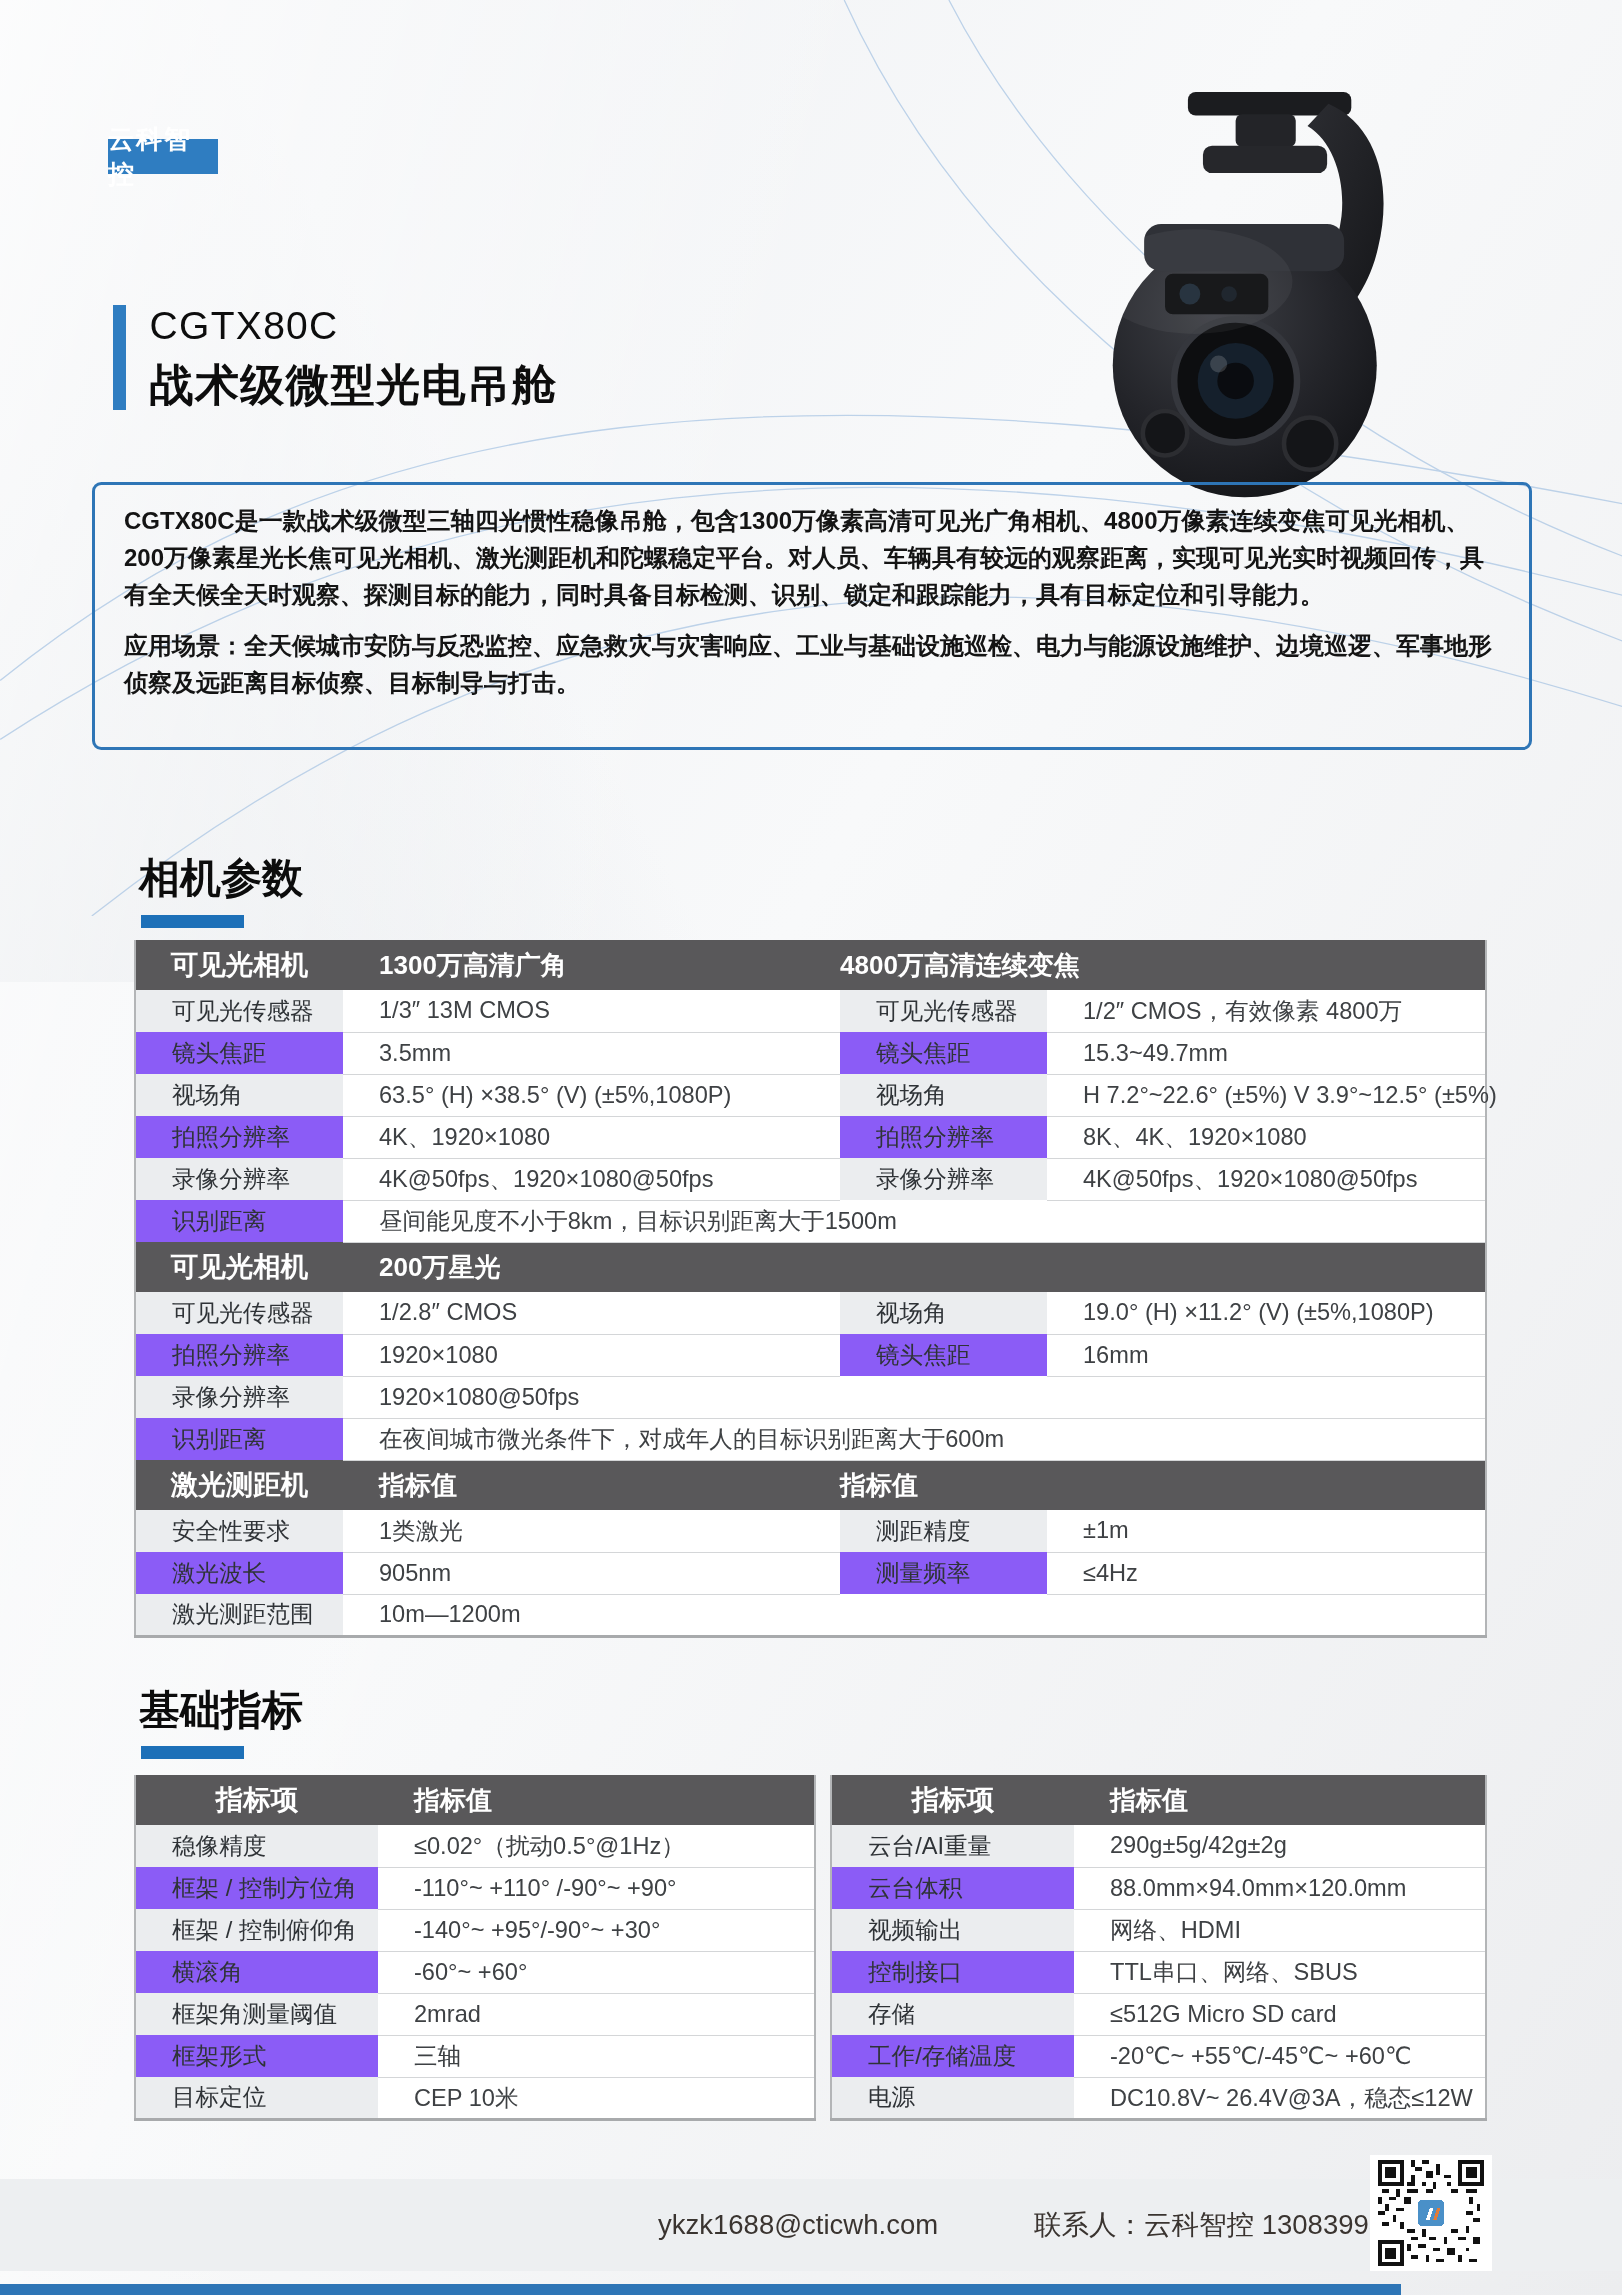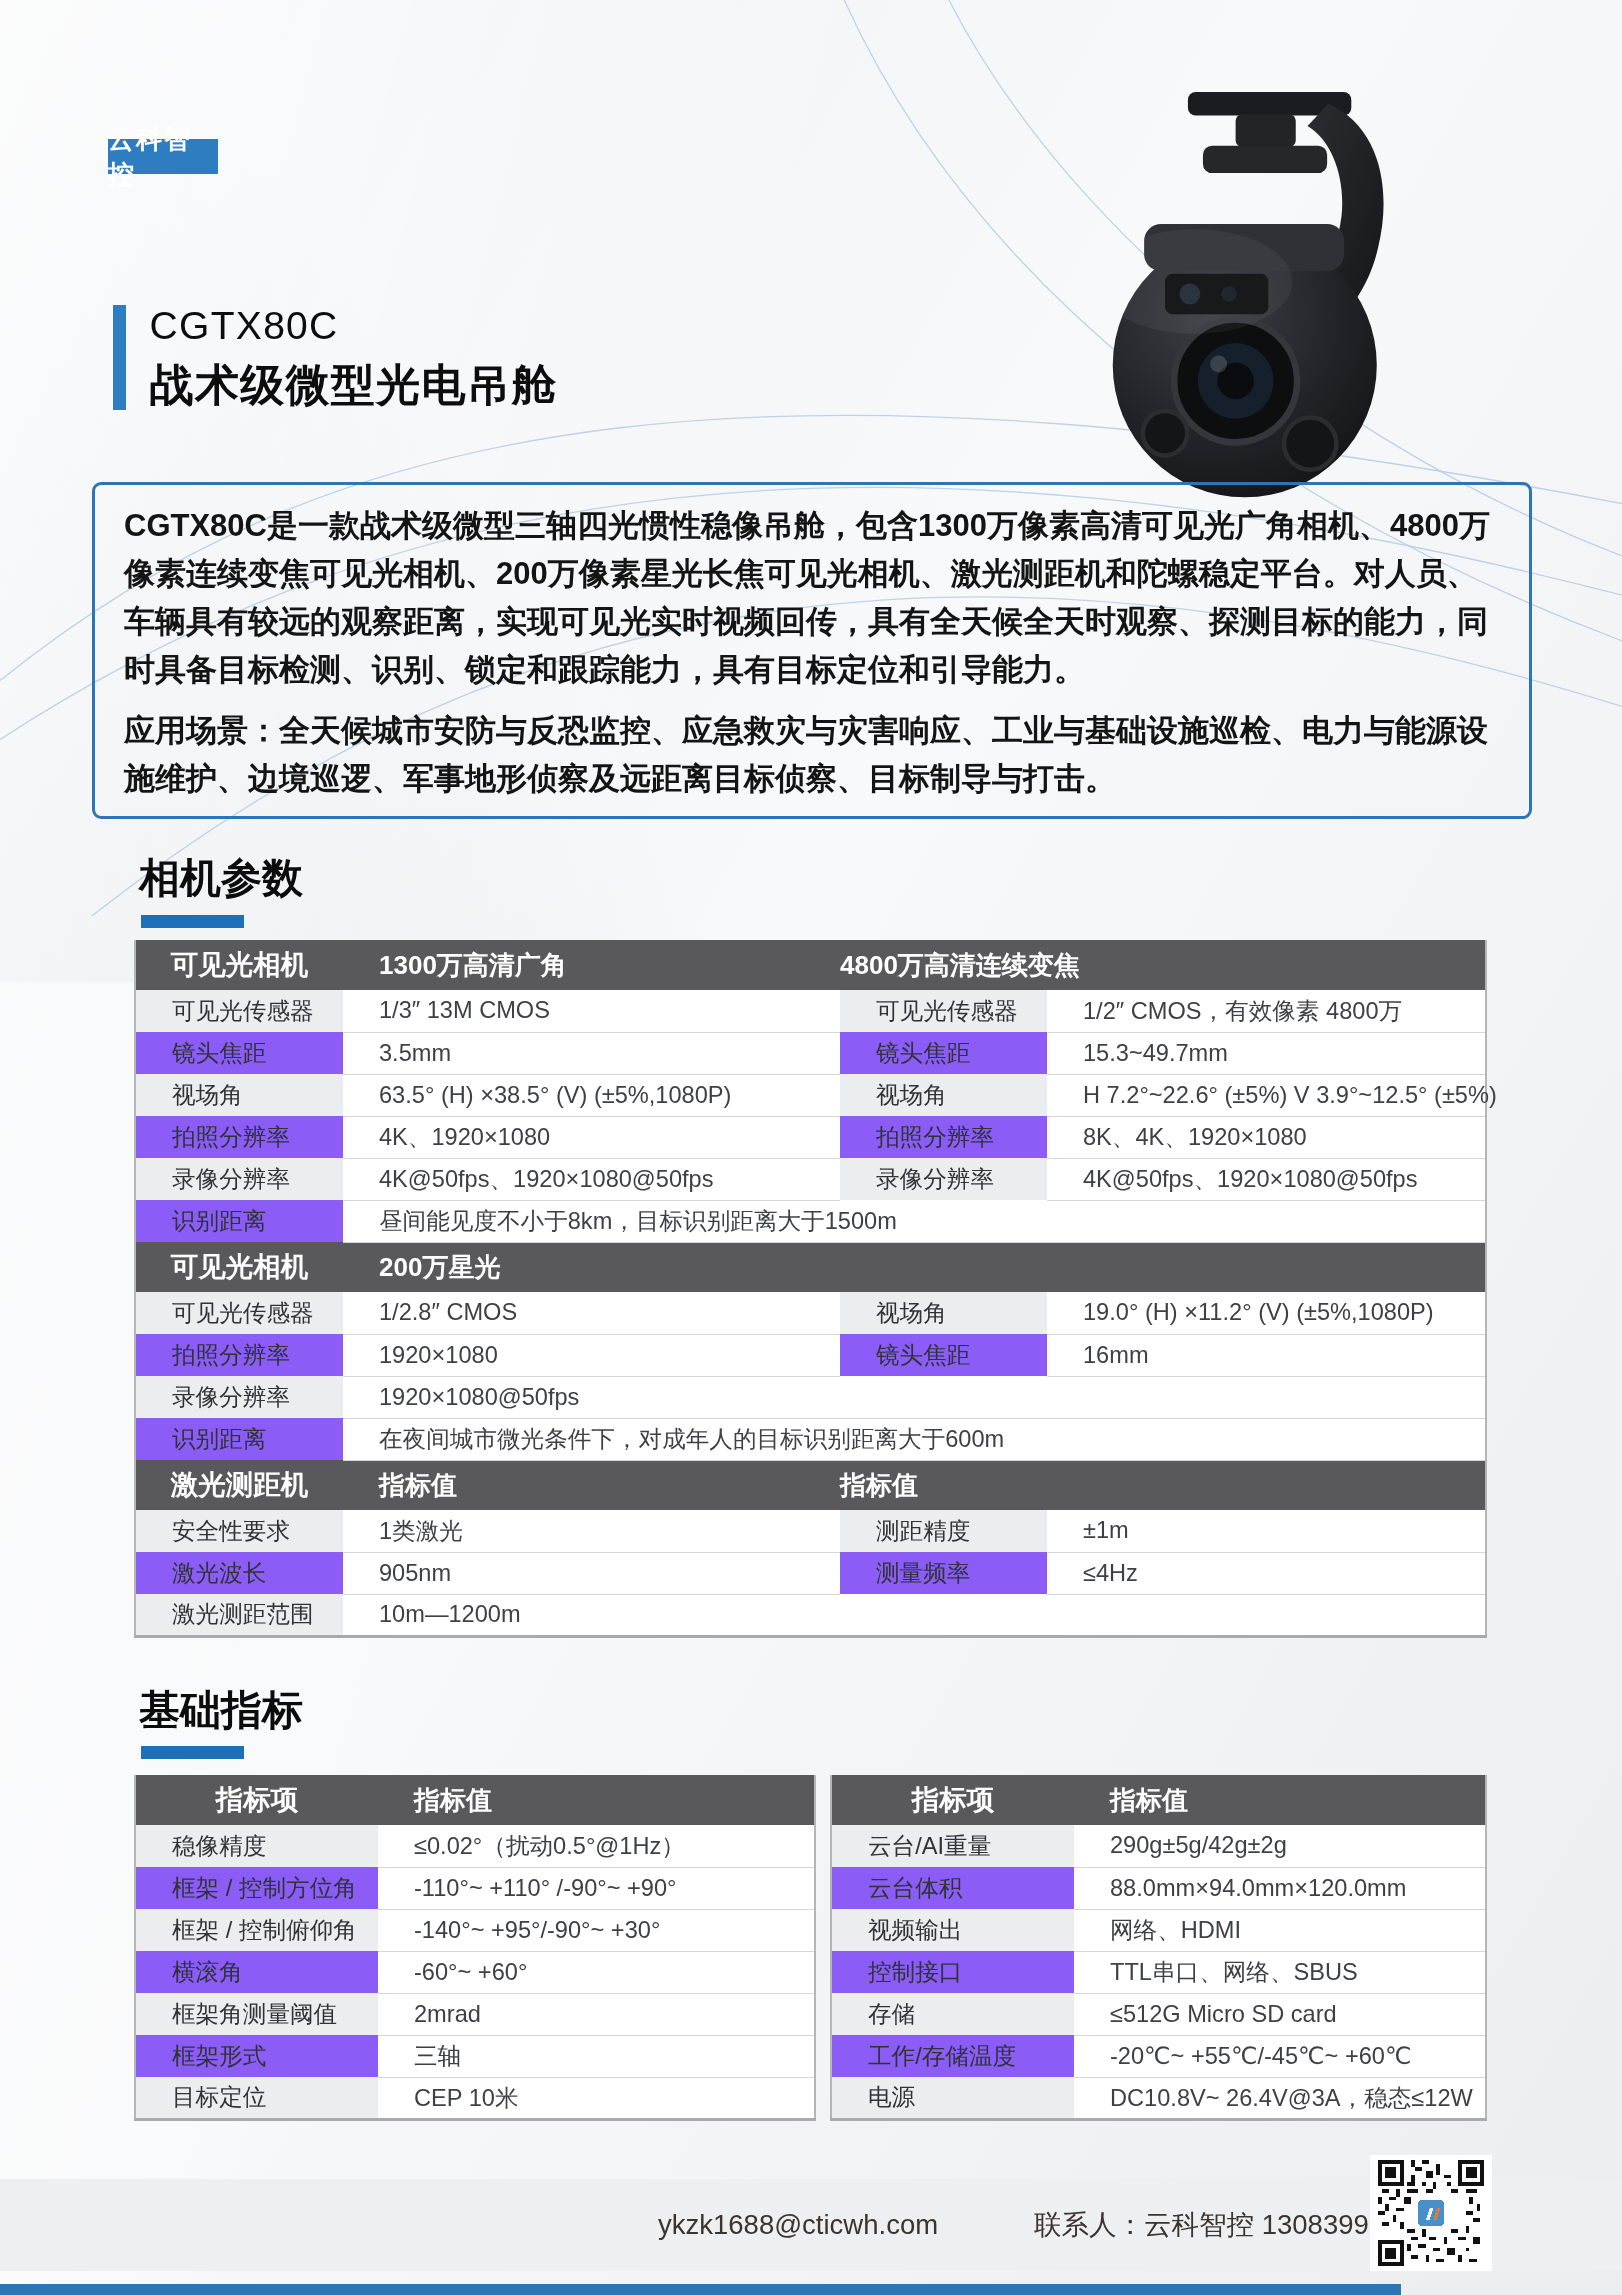--- a/index.html
+++ b/index.html
@@ -16,23 +16,23 @@
         color:#fff;font-size:26px;font-weight:700;letter-spacing:2px;
         display:flex;align-items:center;justify-content:center;}
 
   .title-block{position:absolute;left:113px;top:305px;display:flex;gap:23.6px;}
   .title-bar{width:13px;height:105px;background:#2f7dc1;}
   .model{font-size:39px;font-weight:400;letter-spacing:1.3px;line-height:1.1;color:#0d0d0d;}
   .subtitle{font-size:44px;font-weight:700;letter-spacing:1.3px;margin-top:7.9px;color:#0d0d0d;}
 
   .product{position:absolute;left:1067px;top:85px;width:366px;height:452px;}
 
-  .intro{position:absolute;left:92px;top:482px;width:1440px;height:337px;box-sizing:border-box;
+  .intro{position:absolute;left:92px;top:482px;width:1440px;height:268px;box-sizing:border-box;
         border:3.3px solid #2e75b6;border-radius:9.2px;padding:17px 29px;overflow:hidden;
-        font-size:31px;line-height:1.55;font-weight:600;color:#141414;}
+        font-size:24px;line-height:1.55;font-weight:600;color:#141414;}
   .intro p{margin:0;}
   .intro p + p{margin-top:13px;}
 
   .section-title{position:absolute;font-size:41px;font-weight:700;color:#0c0c0c;}
   .rule{position:absolute;width:103px;height:13px;background:#1d70b8;}
 
   table.spec{position:absolute;border-collapse:collapse;table-layout:fixed;background:#fff;
         border-left:2px solid #b3b5b7;border-right:2px solid #b3b5b7;border-bottom:3.3px solid #a8aaac;}
   table.spec tr.h{background:#59585a;height:50px;padding-left:26px;}
   table.spec tr.h th{color:#fff;font-size:26px;font-weight:700;text-align:left;

